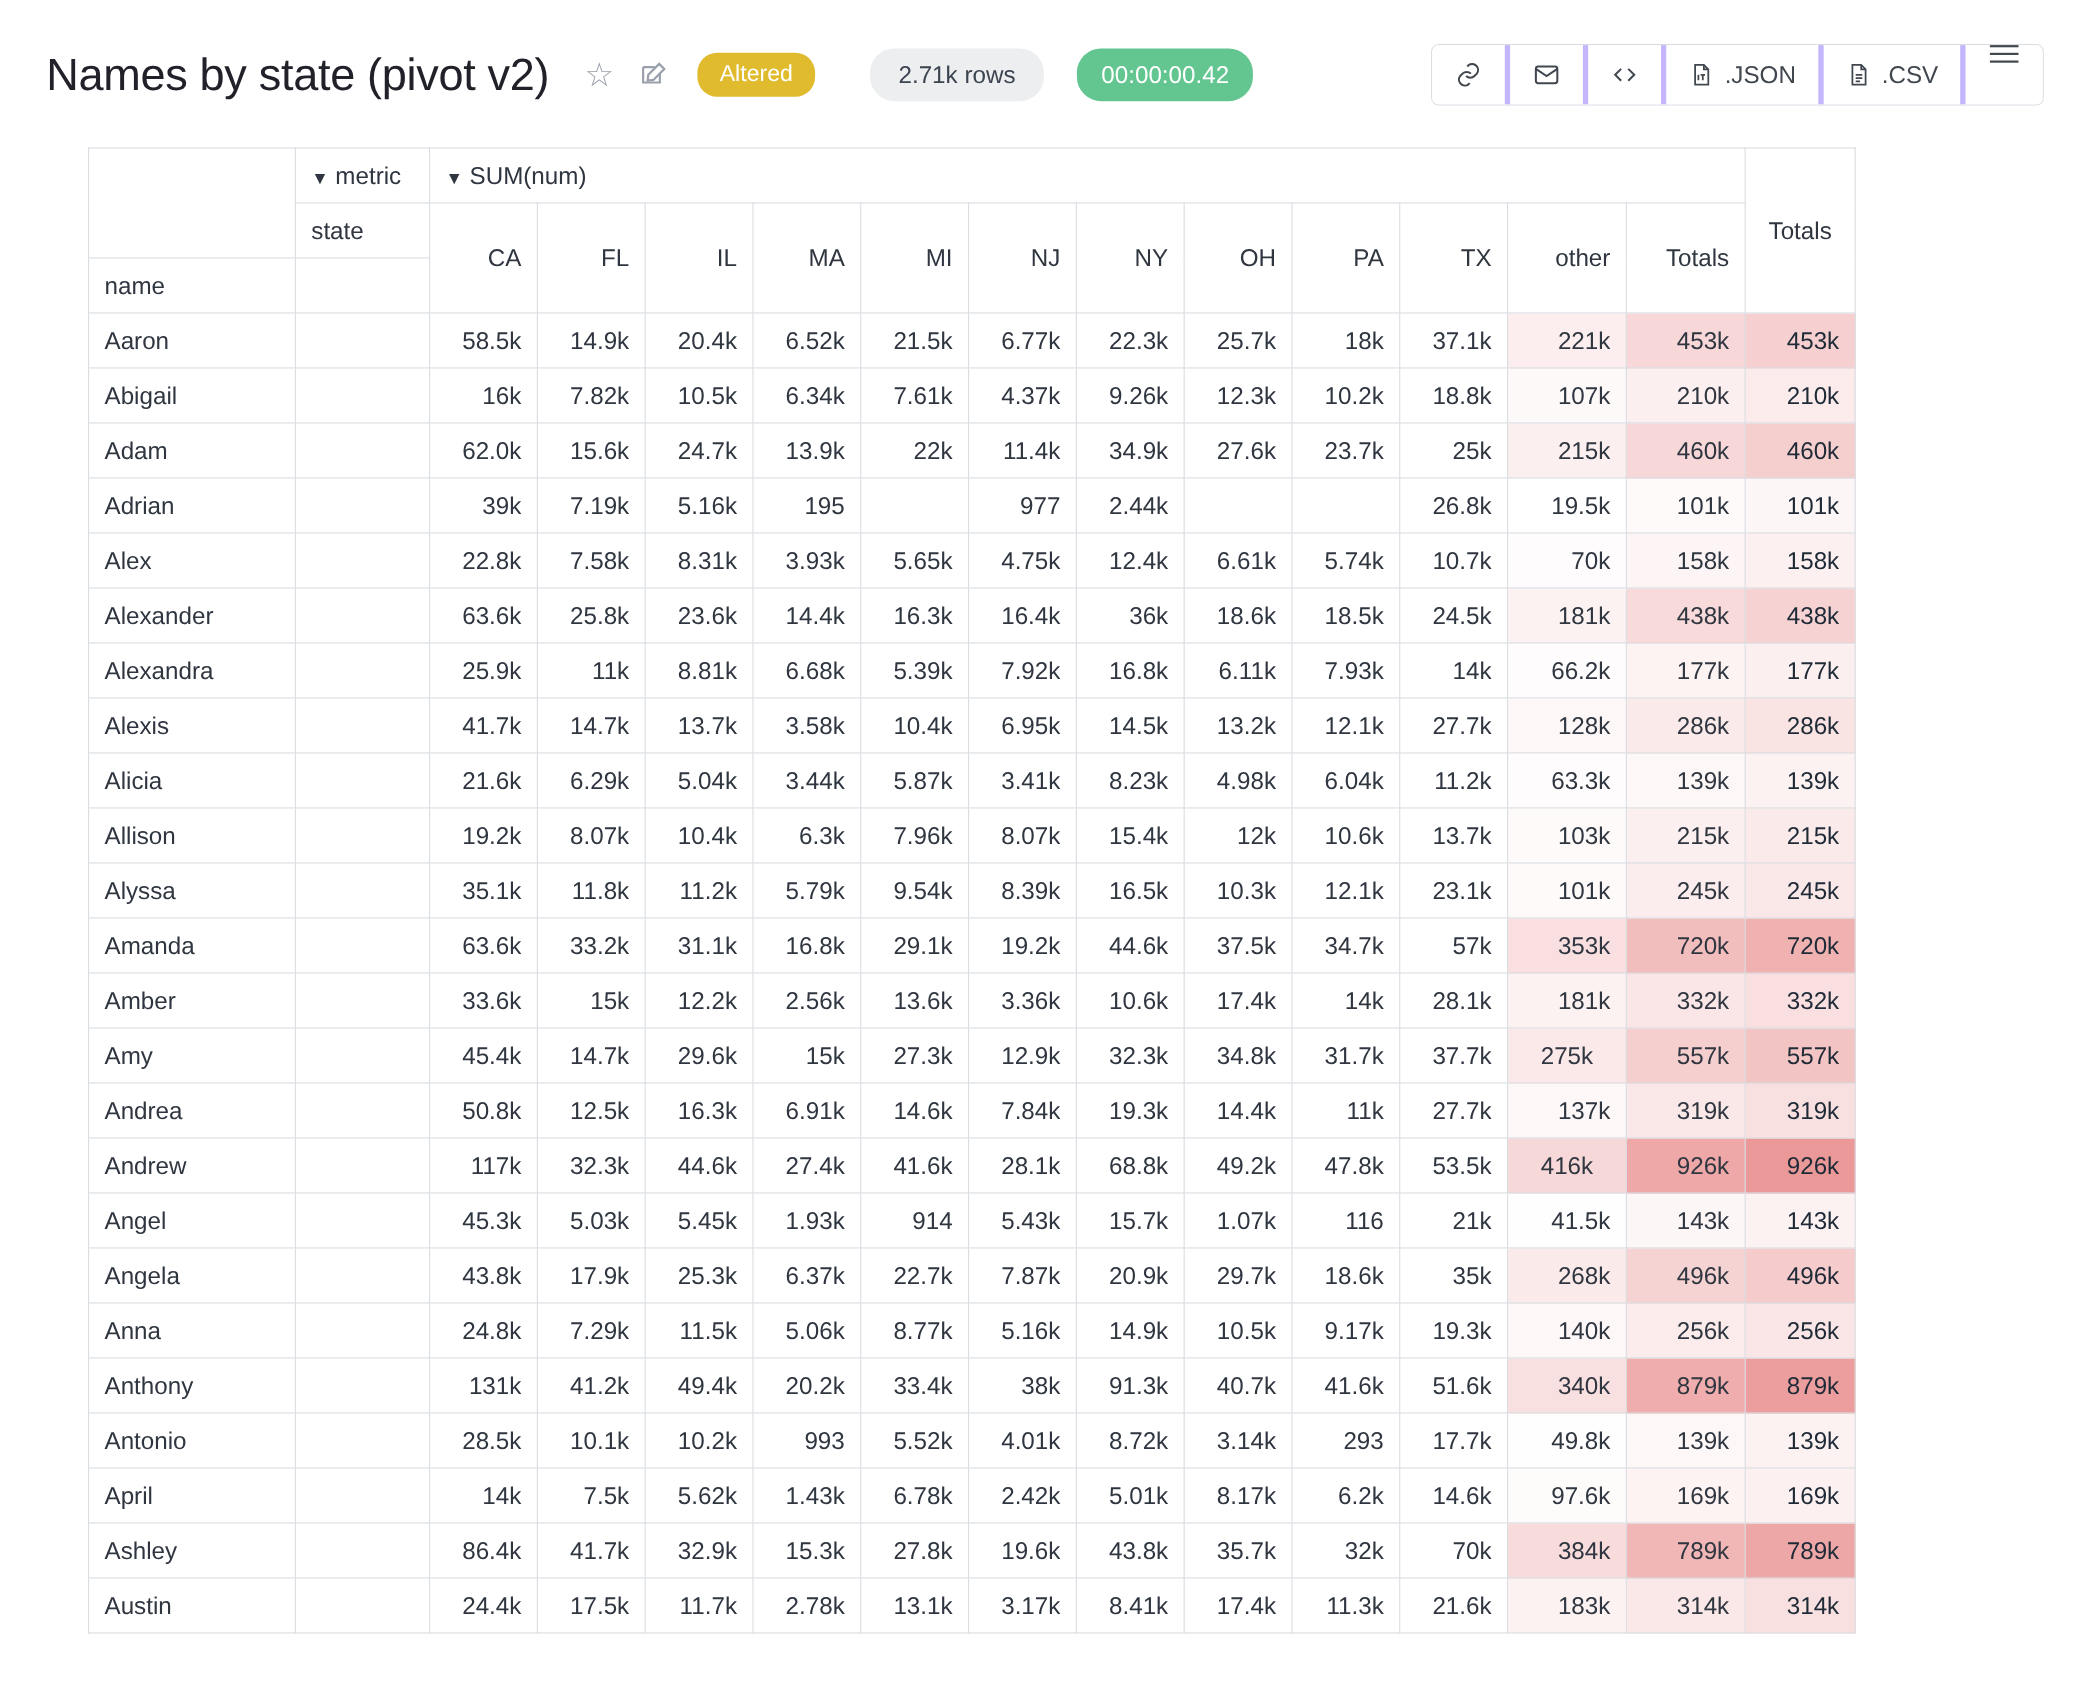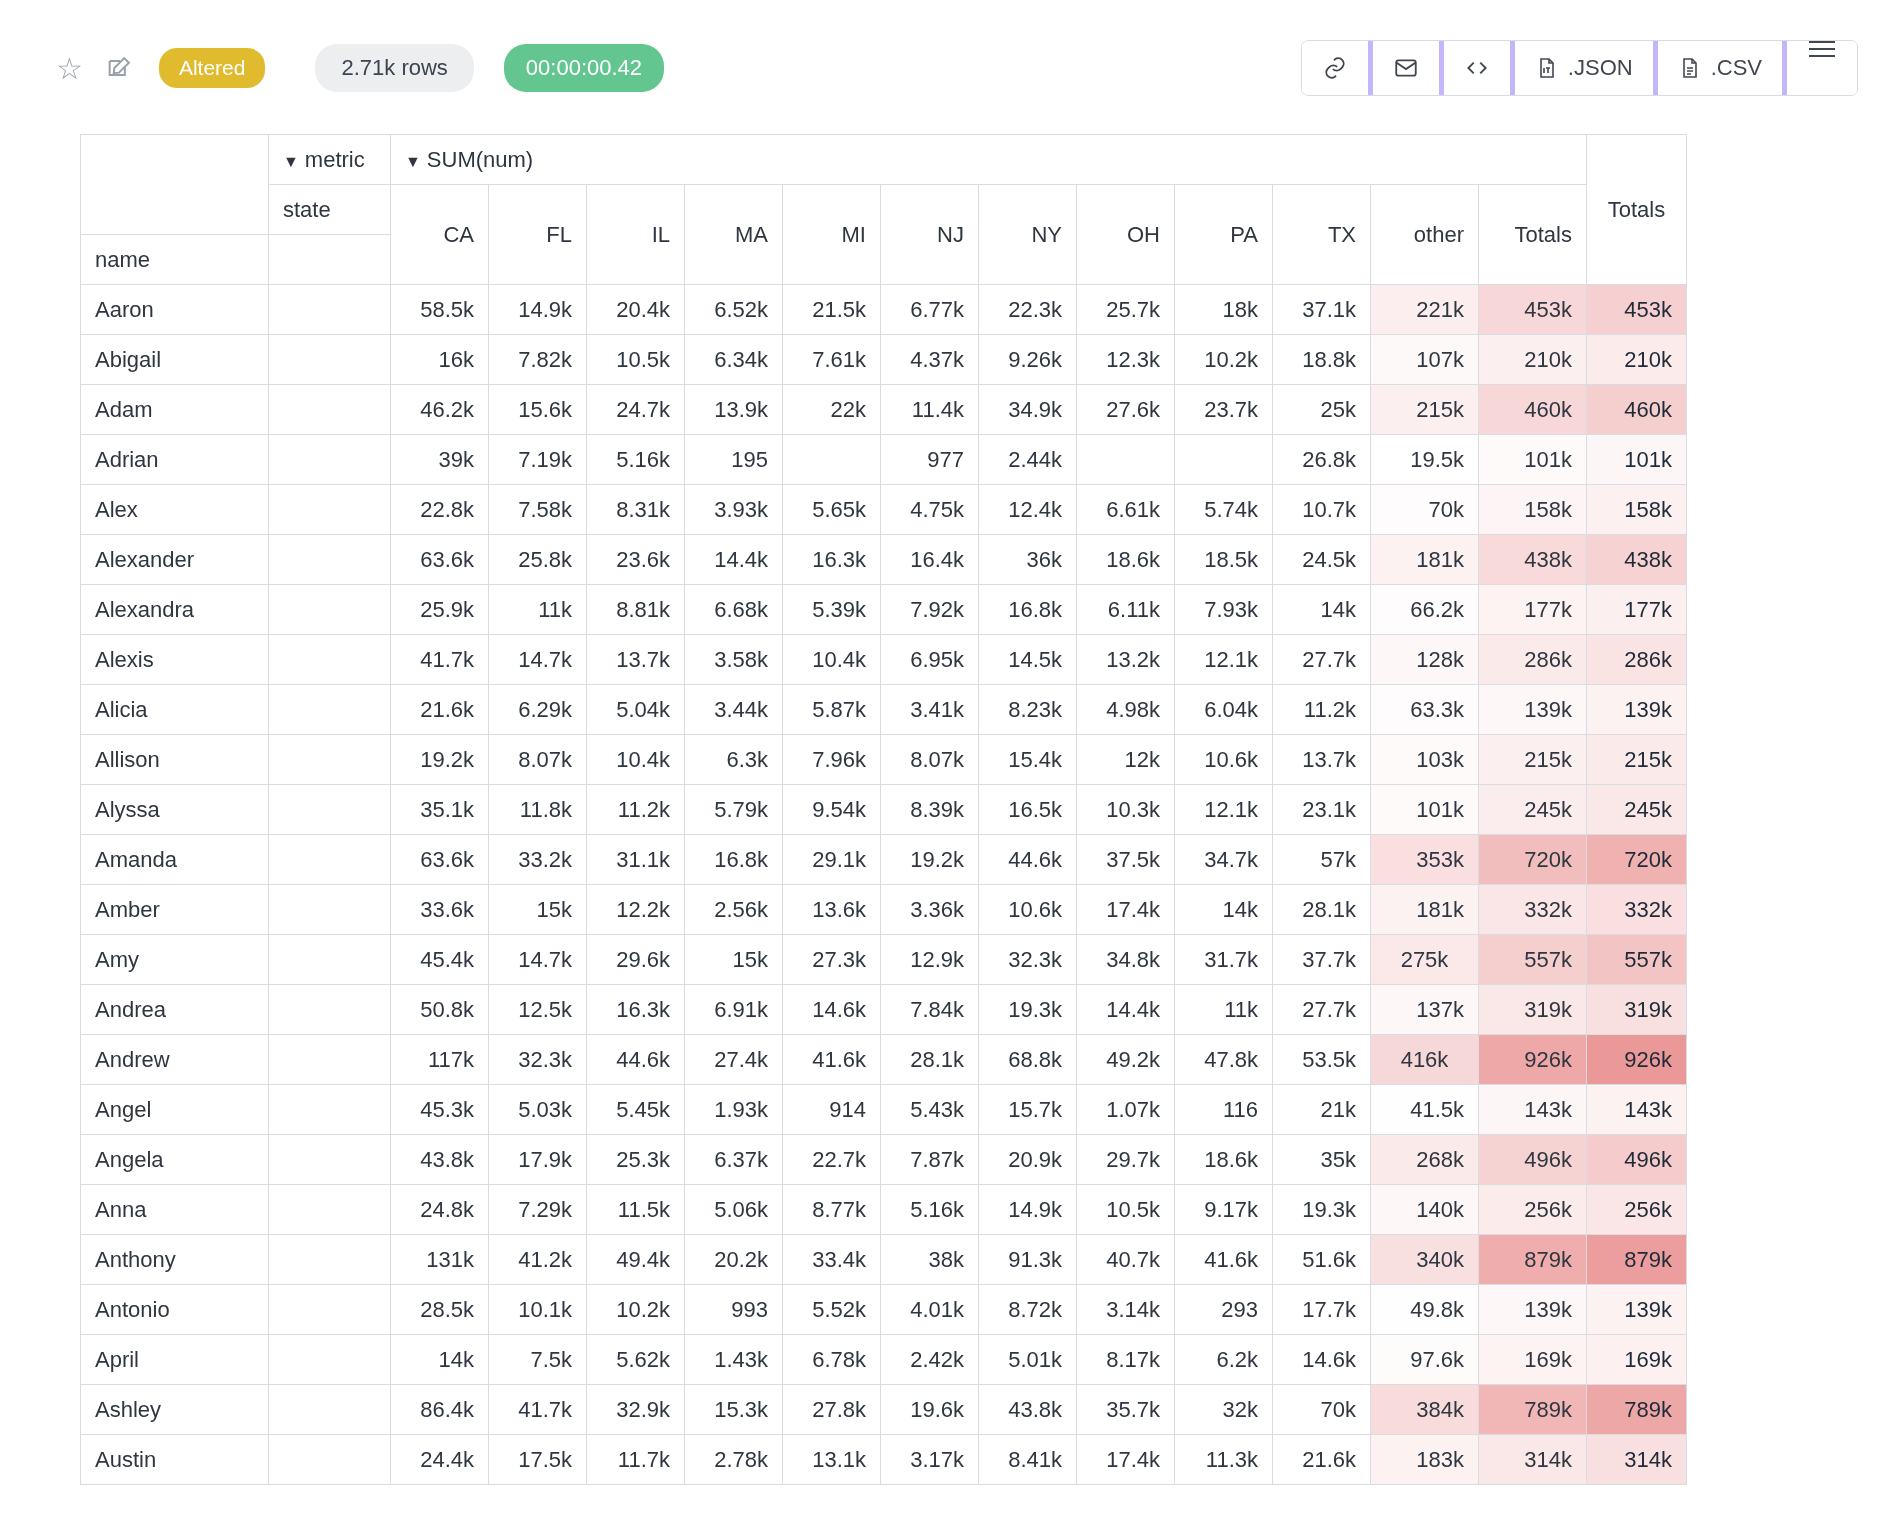--- a/index.html
+++ b/index.html
@@ -118,20 +118,21 @@
   .hdr-grand { width: 100px; }
   .rowname { text-align: left; width: 188px; white-space: nowrap; }
   td.num { text-align: right; font-variant-numeric: tabular-nums; }
   td.grand { text-align: right; font-weight: bold; color: #1f2a37; }
   .metric-col { width: 122px; }
 </style>
 </head>
 <body>
 
 <div class="topbar">
+  <div class="title">Names by state (pivot v2)</div>
   <span class="icon-btn star-icon">☆</span>
   <span class="icon-btn edit-icon">
     <svg width="28" height="28" viewBox="0 0 24 24" fill="none" stroke="#9aa0ab" stroke-width="1.7">
       <path d="M4 6h9M4 6v12h13v-7"></path>
         <path d="M16.5 3.5l4 4L12 16l-4.5.5L8 12z"></path>
     </svg>
   </span>
   <span class="badge-altered">Altered</span>
   <span class="pill-rows">2.71k rows</span>
   <span class="pill-time">00:00:00.42</span>
@@ -248,21 +249,21 @@
           <td class="num">12.3k</td>
           <td class="num">10.2k</td>
           <td class="num">18.8k</td>
           <td class="num" style="background: rgba(226, 108, 108, 0.043);">107k</td>
           <td class="num" style="background: rgba(226, 108, 108, 0.11);">210k</td>
           <td class="grand" style="background: rgba(226, 108, 108, 0.137);">210k</td>
         </tr>
         <tr>
           <td class="rowname">Adam</td>
           <td class="metric-col"></td>
-          <td class="num">46.2k</td>
+          <td class="num">62.0k</td>
           <td class="num">15.6k</td>
           <td class="num">24.7k</td>
           <td class="num">13.9k</td>
           <td class="num">22k</td>
           <td class="num">11.4k</td>
           <td class="num">34.9k</td>
           <td class="num">27.6k</td>
           <td class="num">23.7k</td>
           <td class="num">25k</td>
           <td class="num" style="background: rgba(226, 108, 108, 0.11);">215k</td>

